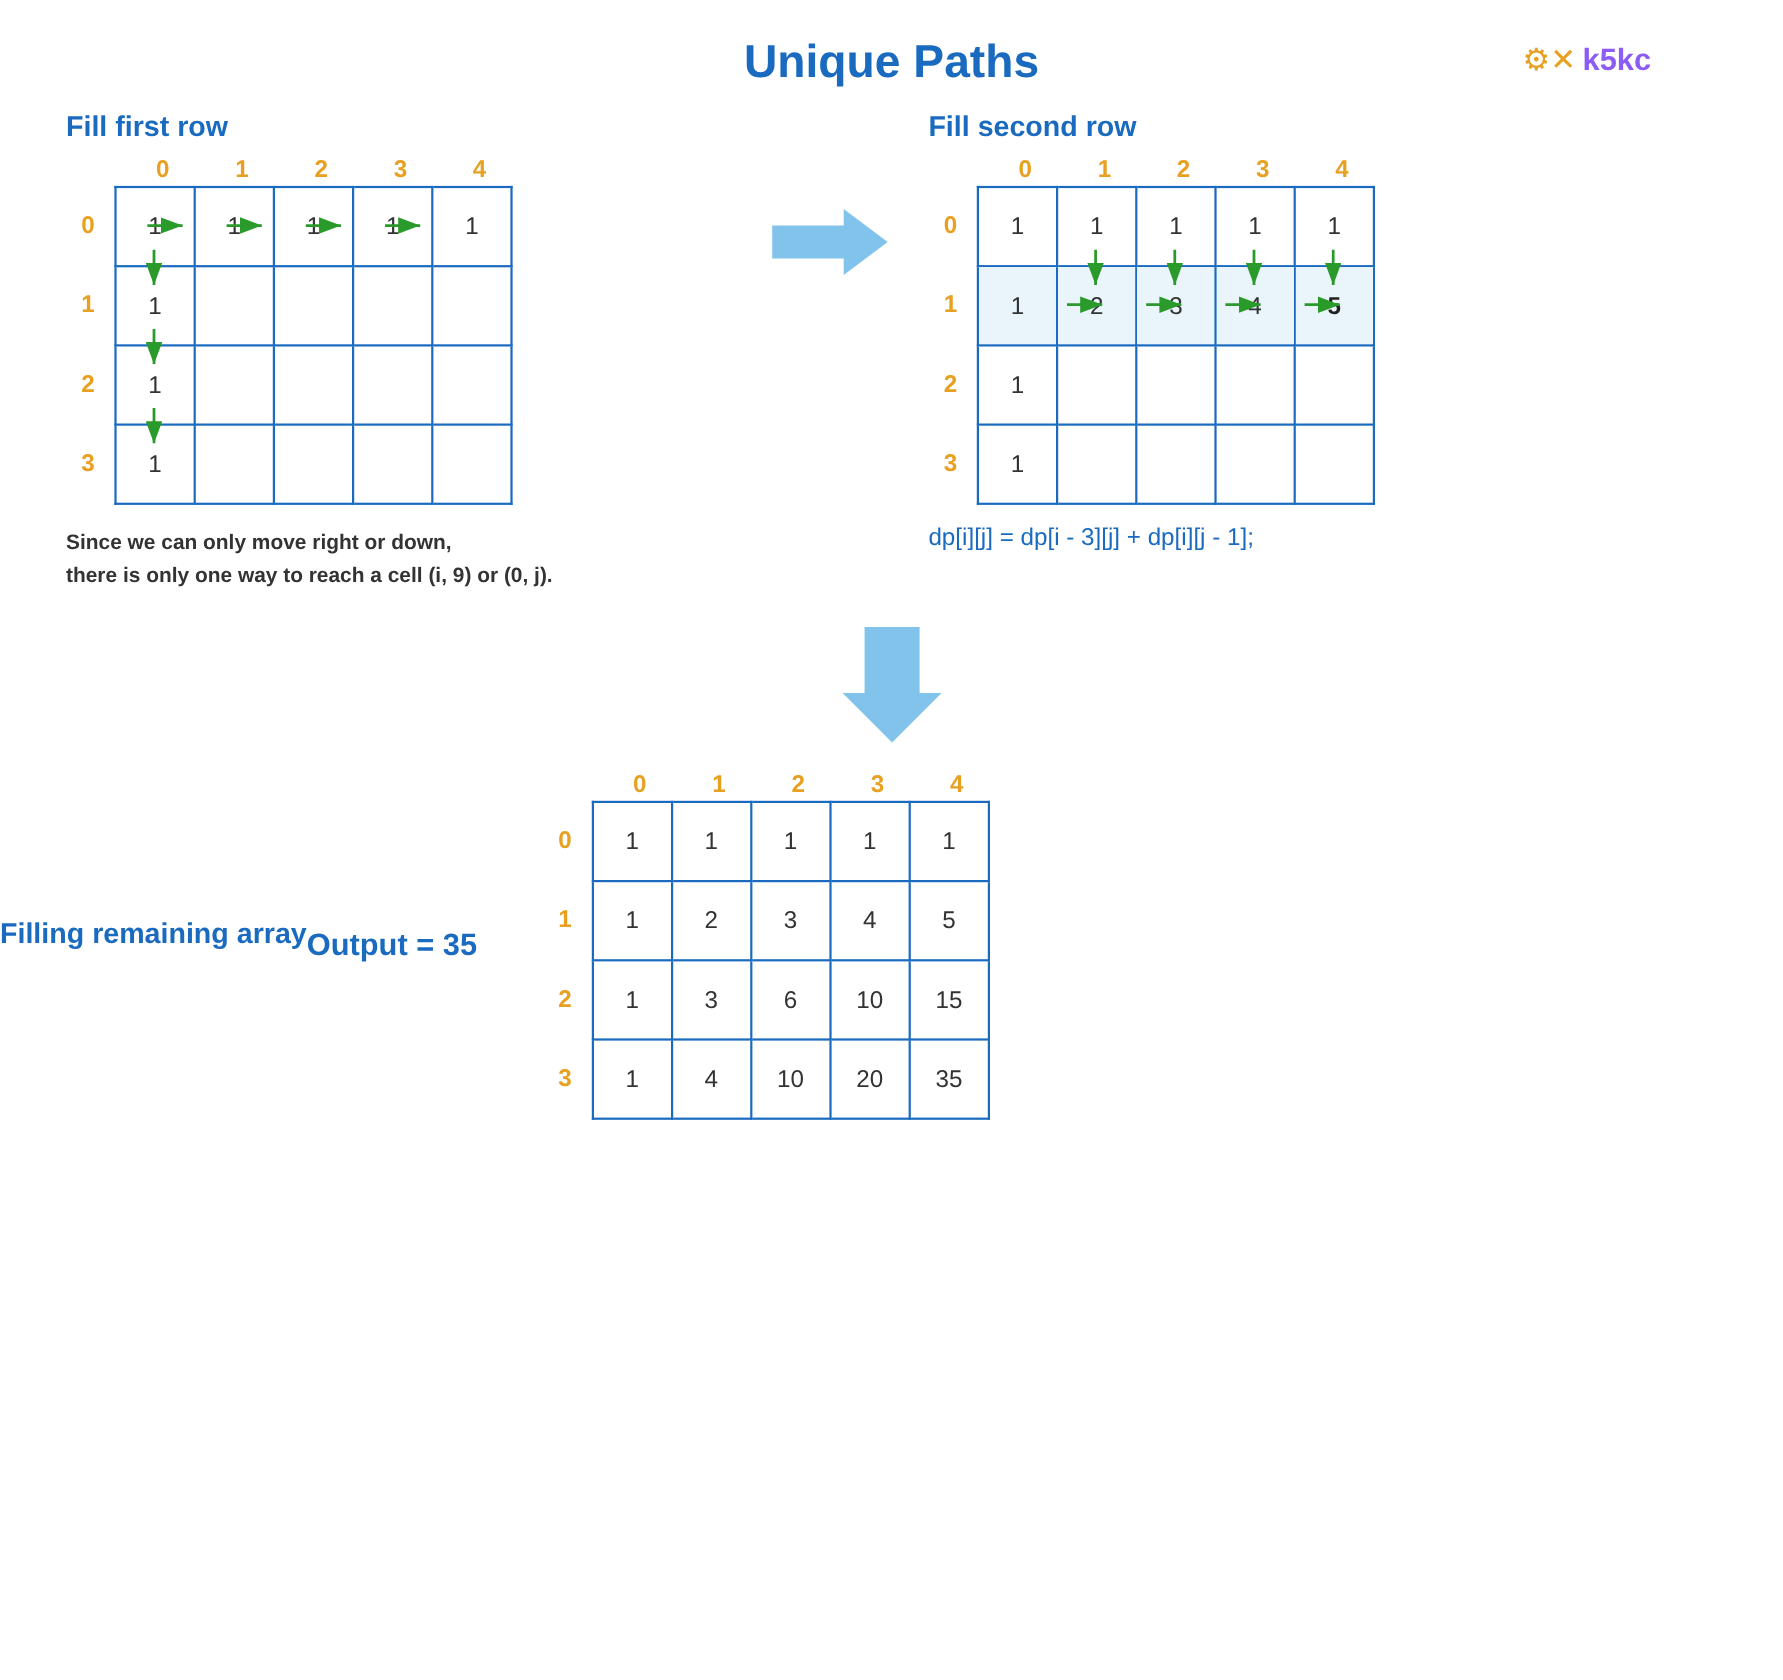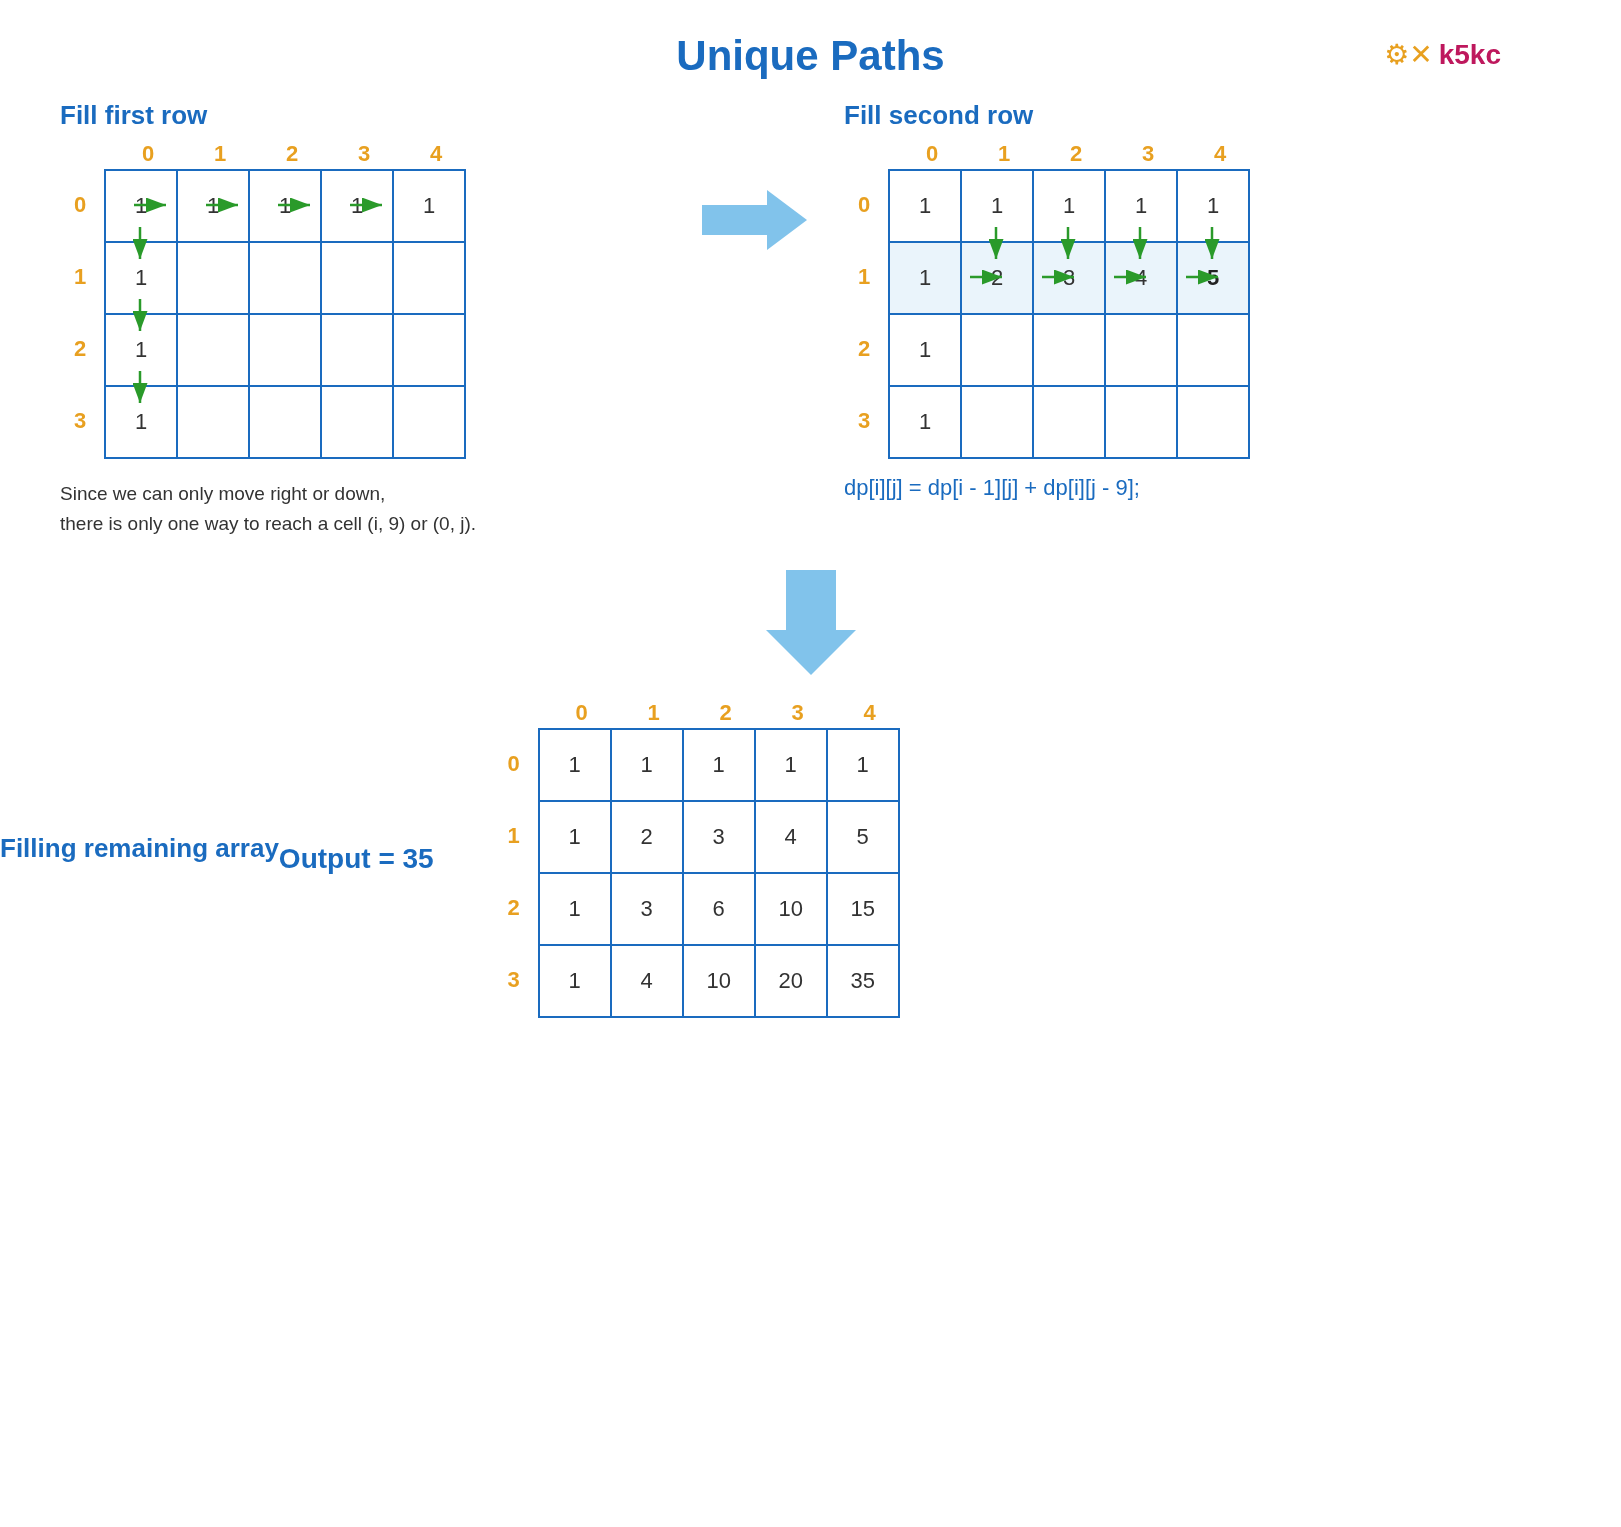--- a/index.html
+++ b/index.html
@@ -27,21 +27,21 @@
       right: 120px;
       display: flex;
       align-items: center;
       gap: 6px;
     }
     .brand-icon {
       color: #e8a020;
       font-size: 28px;
     }
     .brand-text {
-      color: #be185d;
+      color: #8b5cf6;
       font-size: 28px;
       font-weight: bold;
     }
 
     
     .top-section {
       display: flex;
       flex-direction: row;
       align-items: flex-start;
       justify-content: flex-start;
@@ -134,20 +134,21 @@
       pointer-events: none;
     }
 
     
     .description {
       margin-top: 20px;
       color: #333;
       font-size: 19px;
       line-height: 1.6;
       max-width: 560px;
+      font-weight: bold;
     }
 
     
     .formula {
       color: #1a6bbf;
       font-size: 22px;
       margin-top: 16px;
     }
 
     
@@ -365,21 +366,21 @@
 
             <line x1="82" y1="108" x2="114" y2="108" stroke="#2a9a2a" stroke-width="2.5" marker-end="url(#ag)"></line>
             <line x1="154" y1="108" x2="186" y2="108" stroke="#2a9a2a" stroke-width="2.5" marker-end="url(#ag)"></line>
             <line x1="226" y1="108" x2="258" y2="108" stroke="#2a9a2a" stroke-width="2.5" marker-end="url(#ag)"></line>
             <line x1="298" y1="108" x2="330" y2="108" stroke="#2a9a2a" stroke-width="2.5" marker-end="url(#ag)"></line>
           </svg>
         </div>
       </div>
     </div>
     
-    <div class="formula">dp[i][j] = dp[i - 1][j] + dp[i][j - 9];</div>
+    <div class="formula">dp[i][j] = dp[i - 3][j] + dp[i][j - 1];</div>
   </div>
 </div>
 
 <div class="arrow-down-section">
   <svg class="down-arrow-svg" viewBox="0 0 100 120">
     <polygon points="25,10 75,10 75,70 95,70 50,115 5,70 25,70" fill="#6bb8e8" opacity="0.85"></polygon>
   </svg>
 </div>
 
 <div class="bottom-section">

